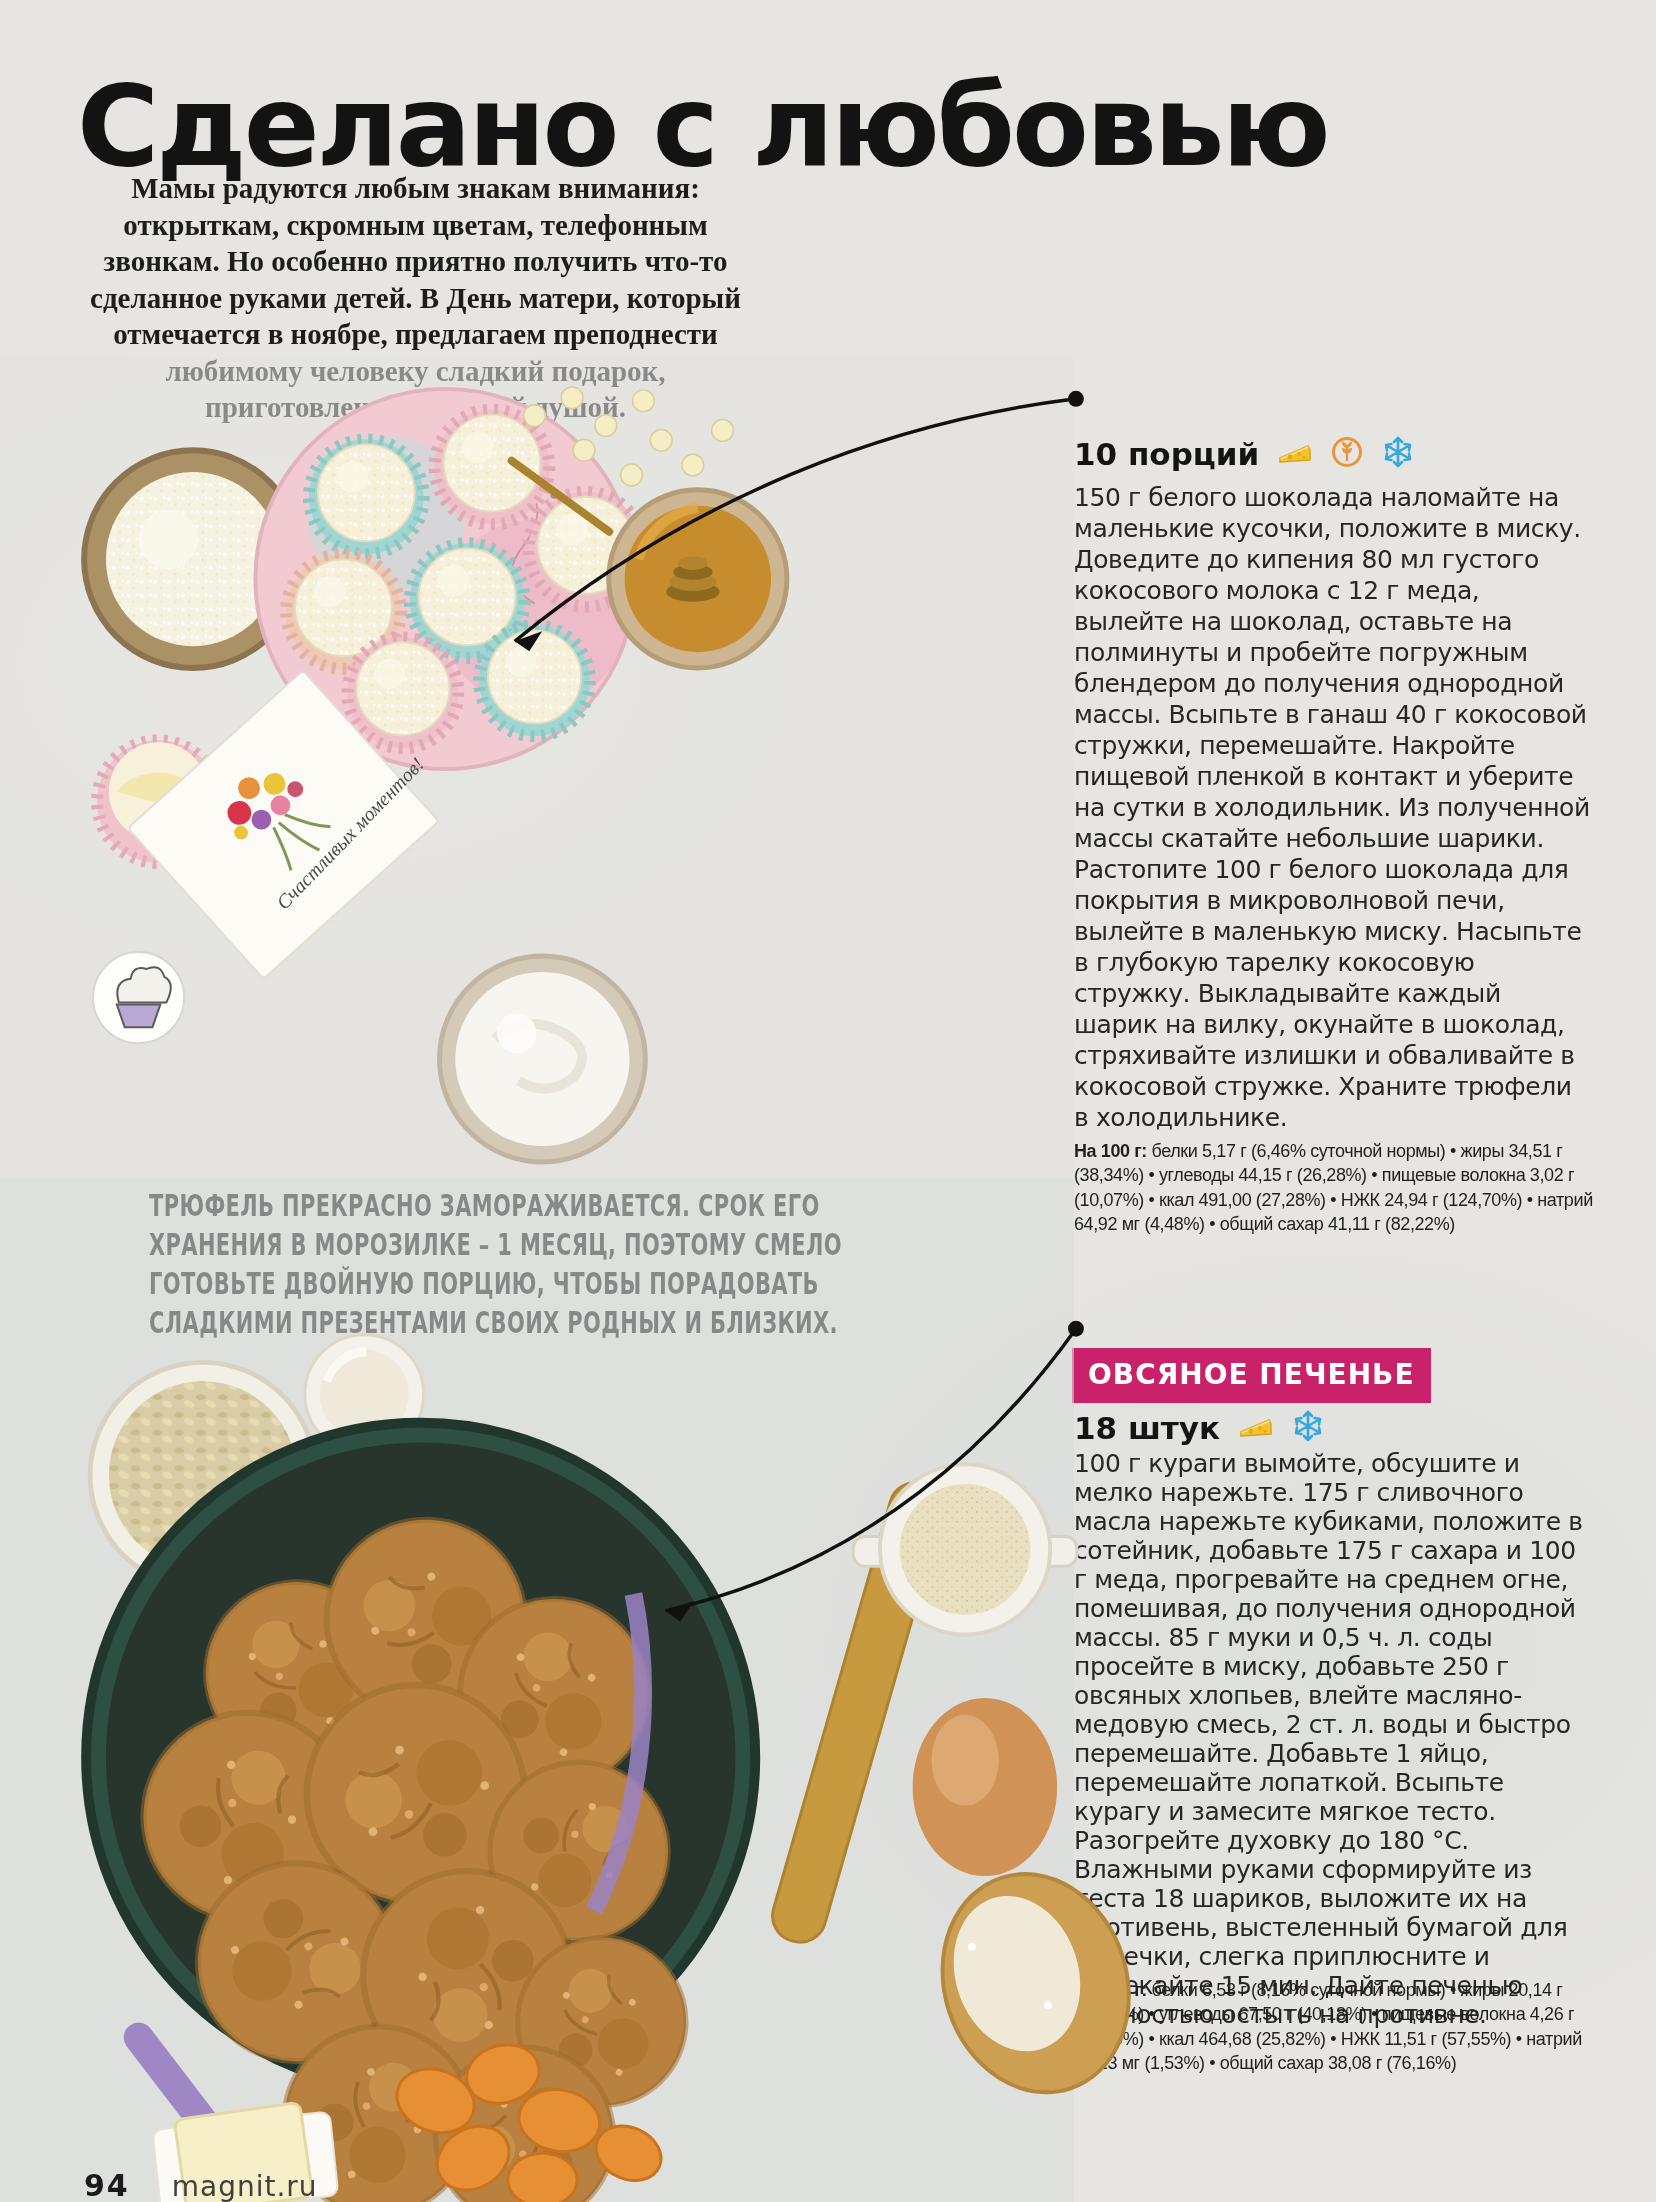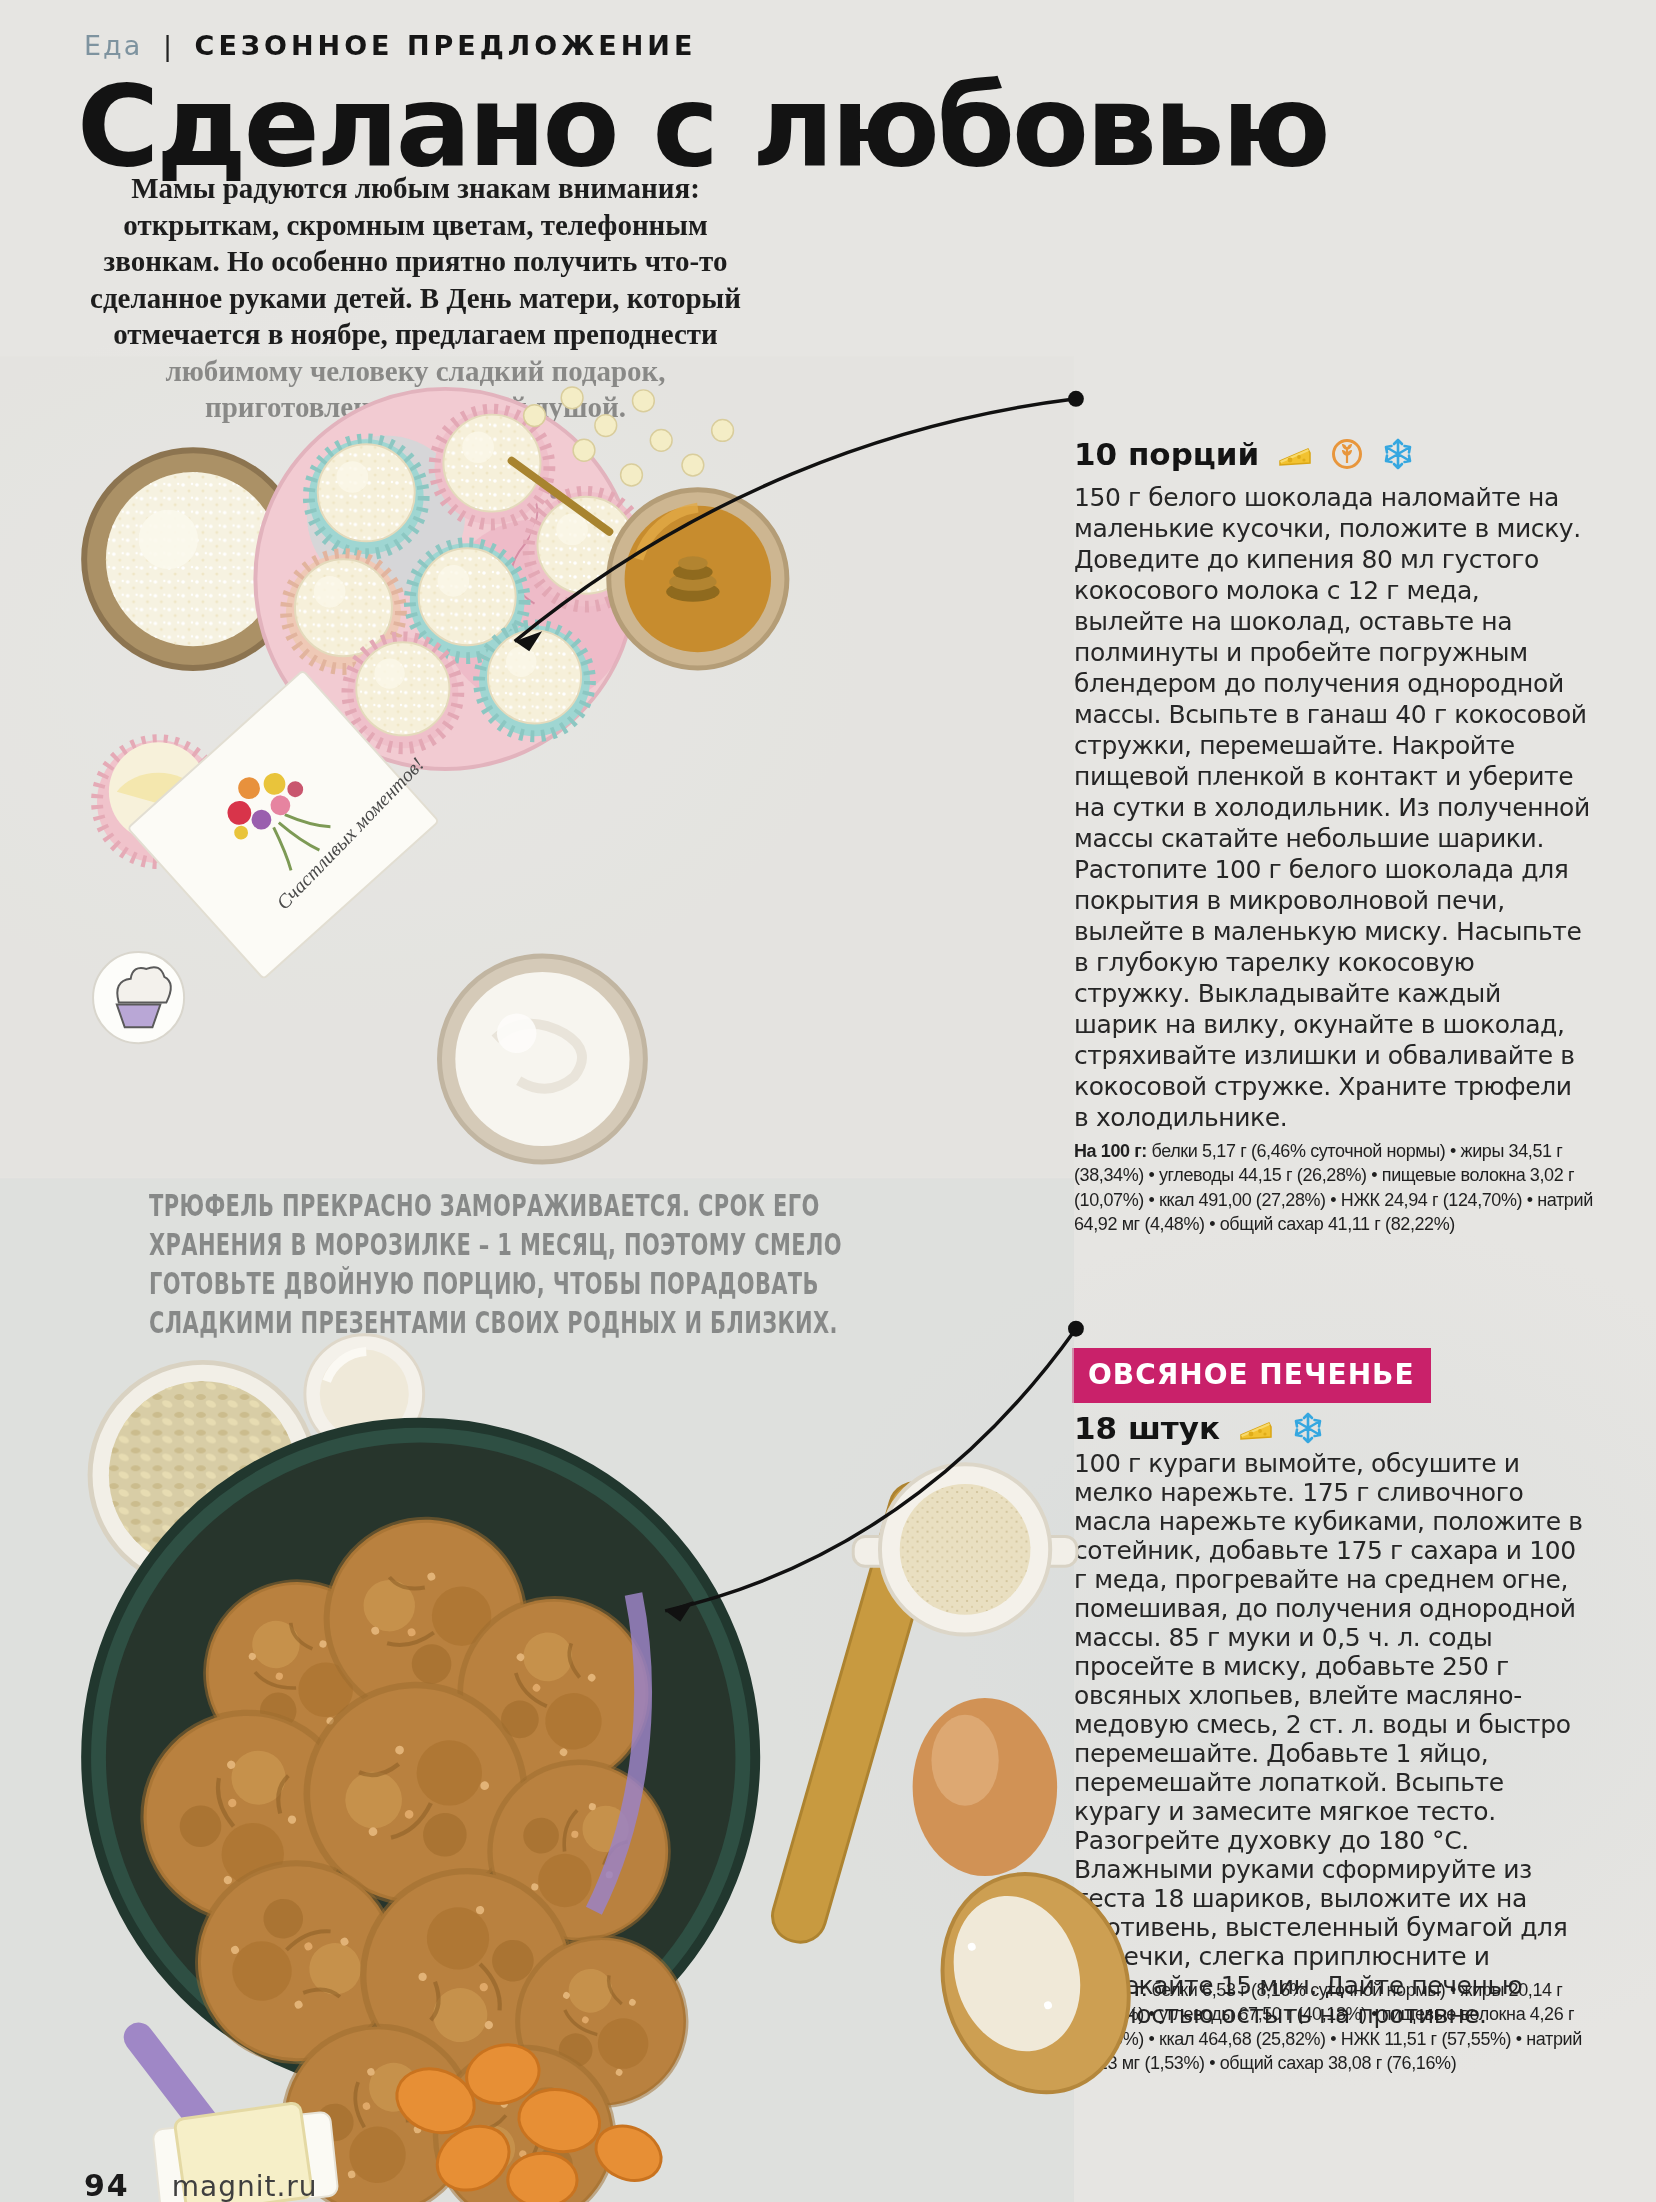--- a/index.html
+++ b/index.html
@@ -18,21 +18,21 @@
   
   .headline{left:77px;top:61px;z-index:2;font-size:112px;font-weight:800;
     letter-spacing:-3px;color:#131313;white-space:nowrap;}
   
   .intro{left:69px;top:170px;width:693px;z-index:2;text-align:center;
     font-family:"Liberation Serif",serif;font-weight:700;font-size:29px;line-height:1.26;color:#1d1d1d;}
   
   .badge{position:absolute;left:1072px;z-index:2;background:#c9216a;color:#fff;
     font-weight:700;font-size:28px;letter-spacing:1px;padding:10px 16px 12px;white-space:nowrap;}
   .yield{position:absolute;left:1074px;z-index:2;font-weight:700;font-size:31px;color:#141414;
-    display:flex;align-items:center;gap:19px;}
+    display:flex;align-items:flex-start;gap:19px;}
   .yield .ic{display:inline-block;line-height:0;}
   .body-txt{position:absolute;left:1074px;width:517px;z-index:2;color:#262626;
     font-size:25px;line-height:31px;letter-spacing:-0.4px;}
   .body-txt.r2{line-height:29px;}
   .nutri{position:absolute;left:1074px;width:540px;z-index:2;color:#1f1f1f;
     font-family:"Liberation Sans",sans-serif;font-size:18px;line-height:1.36;letter-spacing:-0.4px;}
   .nutri b{font-weight:700;}
   
   .note{left:149px;top:1186px;z-index:2;color:#0e0e0e;}
   .note .ln{font-weight:800;font-size:30px;line-height:39px;letter-spacing:0.5px;
@@ -41,25 +41,20 @@
   .footer{left:84px;top:2125px;z-index:5;display:flex;align-items:baseline;gap:42px;}
   .footer .pn{font-weight:800;font-size:30px;color:#1a1a1a;letter-spacing:2px;margin-top:43px;}
   .footer .site{font-size:28px;color:#3f3f3f;letter-spacing:1px;}
   svg.photo{position:absolute;z-index:3;pointer-events:none;}
 </style>
 </head>
 <body>
 
 <div class="page">
 
-  <div class="abs kicker">
-    <span class="sec">Еда</span>
-    <span class="bar">|</span>
-    <span class="cat">СЕЗОННОЕ ПРЕДЛОЖЕНИЕ</span>
-  </div>
 
   <div class="abs headline">Сделано с любовью</div>
 
   <div class="abs intro">Мамы радуются любым знакам внимания: открыткам, скромным цветам, телефонным звонкам. Но особенно приятно получить что-то сделанное руками детей. В День матери, который отмечается в ноябре, предлагаем преподнести любимому человеку сладкий подарок, приготовленный со всей душой.</div>
 
   <div class="yield" style="top:436px;">
     <span>10 порций</span>
     <span class="ic">
       <svg width="34" height="30" viewBox="0 0 34 30">
           <path d="M2 22 L30 10 L32 14 L32 24 L2 26 Z" fill="#f2c230" stroke="#d9a515" stroke-width="1.5"></path>

